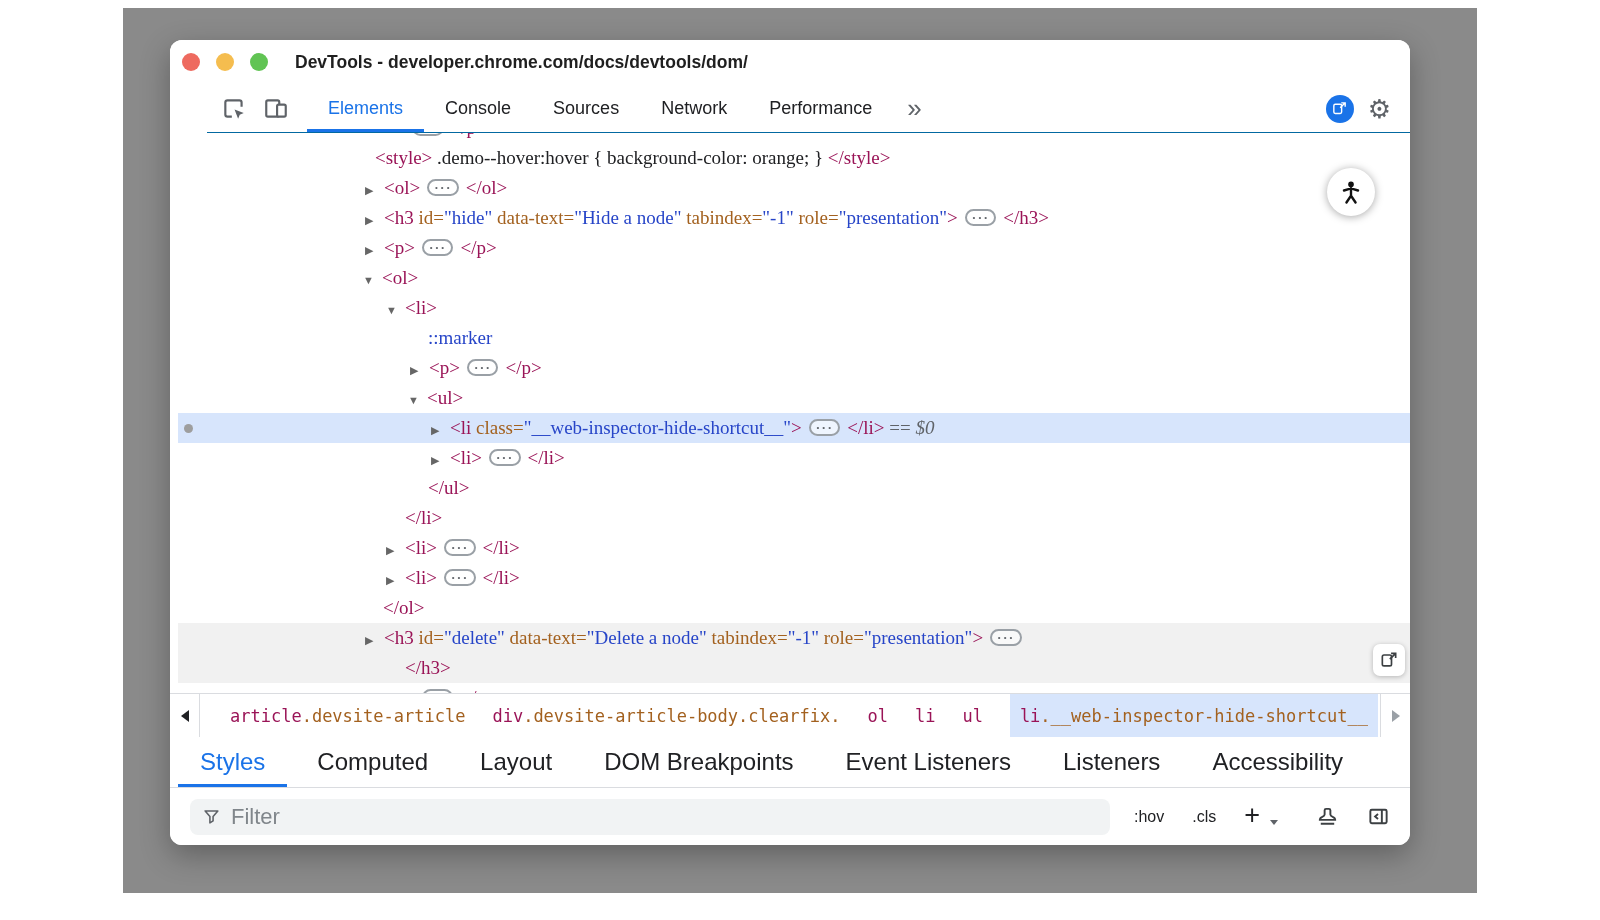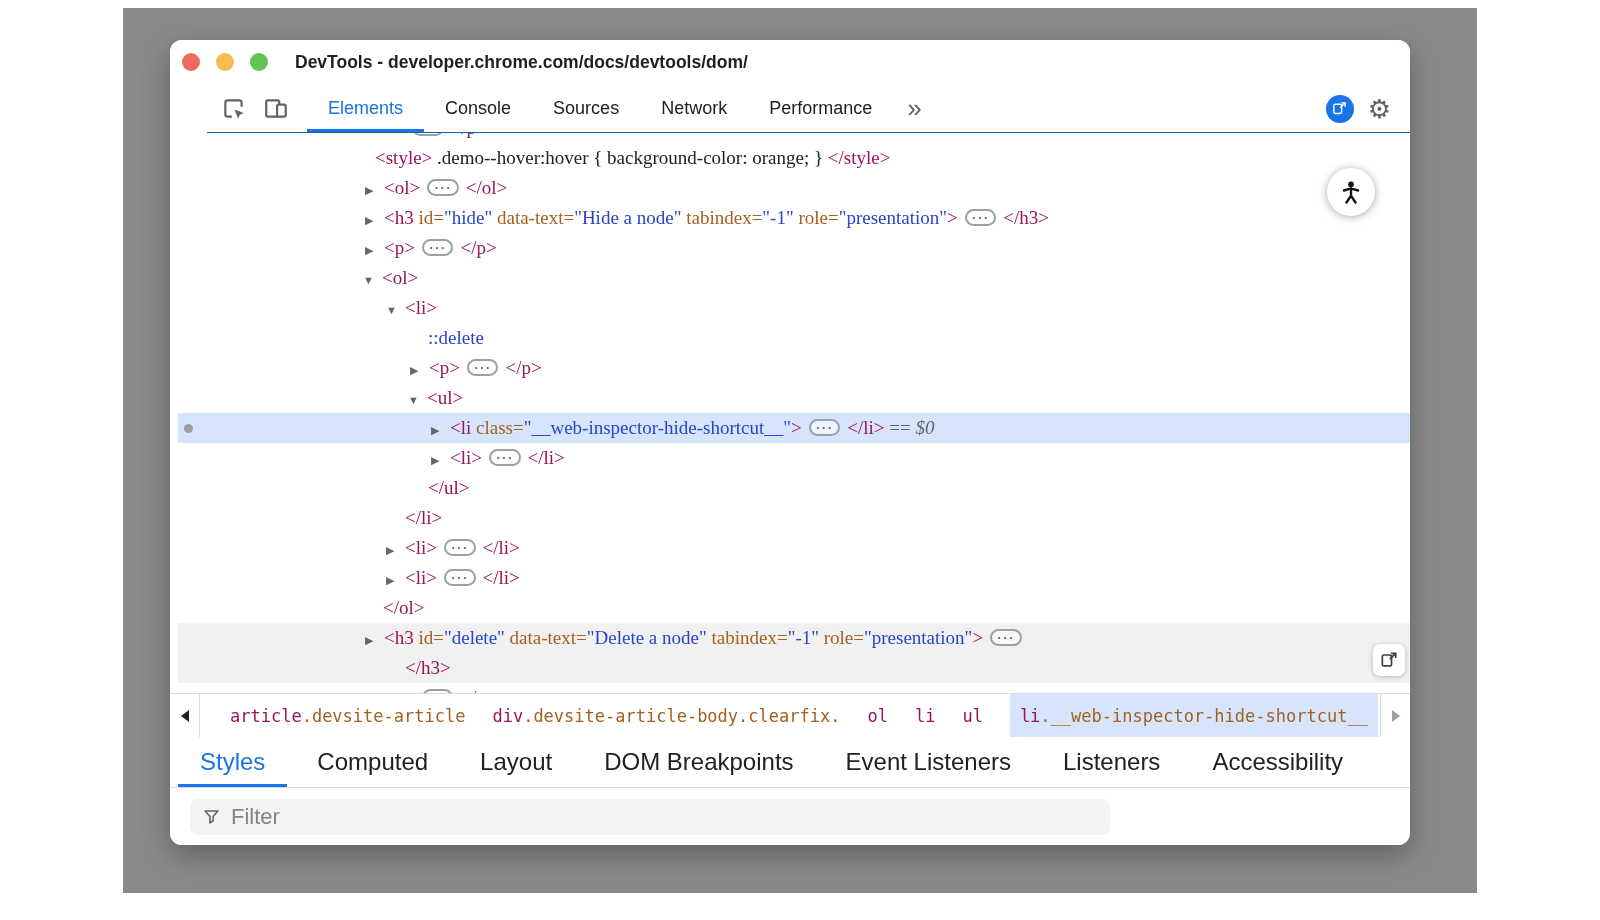--- a/index.html
+++ b/index.html
@@ -140,21 +140,21 @@
 
   <div class="dom">
     <div class="treewrap">
         <div class="trow" style="padding-left: 227px;"><span class="dots">···</span><span class="c-tag">&lt;/p&gt;</span></div>
         <div class="trow" style="padding-left: 197px;"><span class="c-tag">&lt;style&gt;</span><span class="c-text"> .demo--hover:hover { background-color: orange; } </span><span class="c-tag">&lt;/style&gt;</span></div>
         <div class="trow" style="padding-left: 187px;"><span class="arr">▶</span><span class="c-tag">&lt;ol&gt;</span><span class="dots">···</span><span class="c-tag">&lt;/ol&gt;</span></div>
         <div class="trow" style="padding-left: 187px;"><span class="arr">▶</span><span class="c-tag">&lt;h3</span><span class="c-attr"> id=</span><span class="c-val">"hide"</span><span class="c-attr"> data-text=</span><span class="c-val">"Hide a node"</span><span class="c-attr"> tabindex=</span><span class="c-val">"-1"</span><span class="c-attr"> role=</span><span class="c-val">"presentation"</span><span class="c-tag">&gt;</span><span class="dots">···</span><span class="c-tag">&lt;/h3&gt;</span></div>
         <div class="trow" style="padding-left: 187px;"><span class="arr">▶</span><span class="c-tag">&lt;p&gt;</span><span class="dots">···</span><span class="c-tag">&lt;/p&gt;</span></div>
         <div class="trow" style="padding-left: 185px;"><span class="arr">▼</span><span class="c-tag">&lt;ol&gt;</span></div>
         <div class="trow" style="padding-left: 208px;"><span class="arr">▼</span><span class="c-tag">&lt;li&gt;</span></div>
-        <div class="trow" style="padding-left: 250px;"><span class="c-marker">::delete</span></div>
+        <div class="trow" style="padding-left: 250px;"><span class="c-marker">::marker</span></div>
         <div class="trow" style="padding-left: 232px;"><span class="arr">▶</span><span class="c-tag">&lt;p&gt;</span><span class="dots">···</span><span class="c-tag">&lt;/p&gt;</span></div>
         <div class="trow" style="padding-left: 230px;"><span class="arr">▼</span><span class="c-tag">&lt;ul&gt;</span></div>
         <div class="trow sel" style="padding-left: 253px;"><span class="bdot"></span><span class="arr">▶</span><span class="c-tag">&lt;li</span><span class="c-attr"> class=</span><span class="c-val">"__web-inspector-hide-shortcut__"</span><span class="c-tag">&gt;</span><span class="dots">···</span><span class="c-tag">&lt;/li&gt;</span><span class="c-eq"> == </span><span class="c-eqi">$0</span></div>
         <div class="trow" style="padding-left: 253px;"><span class="arr">▶</span><span class="c-tag">&lt;li&gt;</span><span class="dots">···</span><span class="c-tag">&lt;/li&gt;</span></div>
         <div class="trow" style="padding-left: 250px;"><span class="c-tag">&lt;/ul&gt;</span></div>
         <div class="trow" style="padding-left: 227px;"><span class="c-tag">&lt;/li&gt;</span></div>
         <div class="trow" style="padding-left: 208px;"><span class="arr">▶</span><span class="c-tag">&lt;li&gt;</span><span class="dots">···</span><span class="c-tag">&lt;/li&gt;</span></div>
         <div class="trow" style="padding-left: 208px;"><span class="arr">▶</span><span class="c-tag">&lt;li&gt;</span><span class="dots">···</span><span class="c-tag">&lt;/li&gt;</span></div>
         <div class="trow" style="padding-left: 205px;"><span class="c-tag">&lt;/ol&gt;</span></div>
         <div class="trow shade" style="padding-left: 187px;"><span class="arr">▶</span><span class="c-tag">&lt;h3</span><span class="c-attr"> id=</span><span class="c-val">"delete"</span><span class="c-attr"> data-text=</span><span class="c-val">"Delete a node"</span><span class="c-attr"> tabindex=</span><span class="c-val">"-1"</span><span class="c-attr"> role=</span><span class="c-val">"presentation"</span><span class="c-tag">&gt;</span><span class="dots">···</span></div>
@@ -219,15 +219,34 @@
       <div class="stab">Accessibility</div>
     </div>
 
   <div class="filterbar">
     <div class="filter-pill">
       <svg viewBox="0 0 24 24" fill="none" stroke="#5f6368" stroke-width="2" stroke-linejoin="round">
         <path d="M4 5h16l-6 7v5.5L10 20v-8z"></path>
       </svg>
       <input class="filter-input" value="" placeholder="Filter" style="">
     </div>
+    <div class="fb-right">
+      <span class="fb-toggle">:hov</span>
+      <span class="fb-toggle">.cls</span>
+      <span class="fb-plus">+</span>
+      <span class="fb-caret"></span>
+      <span class="fb-icon">
+        <svg viewBox="0 0 24 24" fill="none" stroke="#3c4043" stroke-width="2">
+          <path d="M9 10V5.5A1.5 1.5 0 0 1 10.5 4h3A1.5 1.5 0 0 1 15 5.5V10c0 1.2 1 1.8 2.4 2.3 1.6.6 2.6 1.3 2.6 3.2H4c0-1.9 1-2.6 2.6-3.2C8 11.8 9 11.2 9 10z"></path>
+          <path d="M5 19.5h14"></path>
+        </svg>
+      </span>
+      <span class="fb-icon">
+        <svg viewBox="0 0 24 24" fill="none" stroke="#3c4043" stroke-width="2">
+          <rect x="3.5" y="5" width="17" height="14" rx="1.5"></rect>
+          <path d="M15.5 5v14"></path>
+          <path d="M11.5 9.5L8.5 12l3 2.5"></path>
+        </svg>
+      </span>
+    </div>
   </div>
 
 </div>
 
 </body></html>

